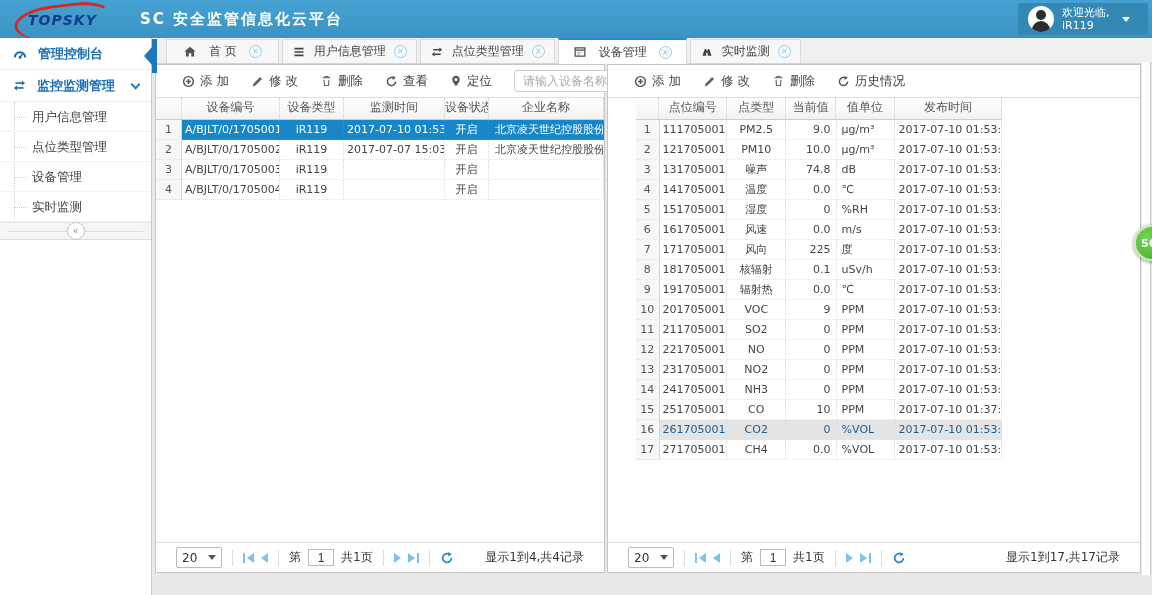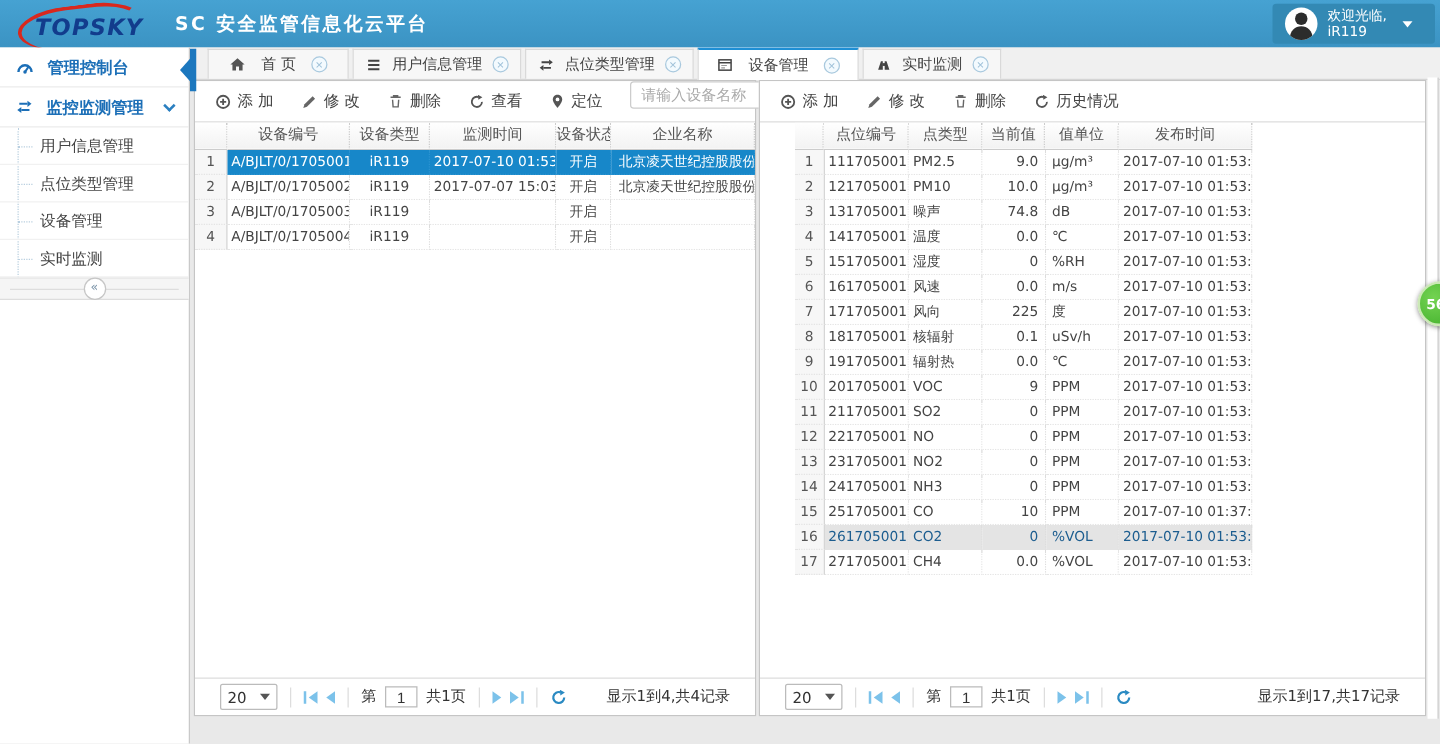--- a/index.html
+++ b/index.html
@@ -10,21 +10,21 @@
     font-size:12px; color:#444;
   }
   
   .top-header{position:absolute;left:0;top:0;width:1152px;height:38px;
     background:linear-gradient(#46a2d2,#3b93c3);}
   .logo{position:absolute;left:14px;top:4px;width:110px;height:30px;}
   .logo-arc{position:absolute;left:0;top:0;width:100px;height:34px;
     border-top:3px solid #d8281e;border-left:3px solid #d8281e;border-right:3px solid transparent;
     border-radius:50%/62%;transform:rotate(-7deg);}
   .logo-text{position:absolute;left:14px;top:8px;font-style:italic;font-weight:bold;
-    font-size:18px;letter-spacing:1px;color:#123c8c;}
+    font-size:14px;letter-spacing:1px;color:#123c8c;}
   .app-title{position:absolute;left:140px;top:0;height:38px;line-height:38px;
     color:#fff;font-size:15px;font-weight:bold;letter-spacing:2px;}
   .user-chip{position:absolute;right:4px;top:3px;height:32px;min-width:130px;
     background:#3389b4;border-radius:3px;display:flex;align-items:center;gap:8px;padding:0 10px;}
   .avatar{width:26px;height:26px;border-radius:50%;background:#fff;position:relative;overflow:hidden;}
   .avatar::before{content:'';position:absolute;left:8px;top:4px;width:10px;height:10px;border-radius:50%;background:#2c2c2c;}
   .avatar::after{content:'';position:absolute;left:4px;top:15px;width:18px;height:12px;border-radius:9px 9px 0 0;background:#2c2c2c;}
   .user-text{color:#fff;font-size:11px;line-height:13px;}
   .caret-down{width:0;height:0;border-left:4px solid transparent;border-right:4px solid transparent;
     border-top:5px solid #fff;margin-left:4px;}
@@ -56,21 +56,21 @@
     border:1px solid #d9d9d9;border-bottom:none;font-size:12px;color:#444;cursor:pointer;white-space:nowrap;}
   .tab.tab-home{padding:0 16px;gap:12px;align-items:center;}
   .tab.active{background:#fff;border-top:2px solid #1e8fd5;height:26px;margin-bottom:-1px;z-index:2;padding:0 14px;gap:12px;}
   .tab-close{width:13px;height:13px;border:1px solid #a9c9de;border-radius:50%;background:#f3fafe;
     color:#9ec0d8;font-size:8px;line-height:11px;text-align:center;cursor:pointer;}
   .ticon{display:flex;align-items:center;}
   
   .panel{position:absolute;top:64px;background:#fff;border:1px solid #c5c5c5;}
   .panel-left{left:155px;width:450px;height:509px;}
   .panel-right{left:607px;width:534px;height:509px;}
-  .toolbar{height:33px;border-bottom:1px solid #ddd;display:flex;padding:0 16px;gap:22px;background:#fff;}
+  .toolbar{height:33px;border-bottom:1px solid #ddd;display:flex;align-items:center;padding:0 26px;gap:22px;background:#fff;}
   .tbtn{display:flex;align-items:center;gap:5px;font-size:12.5px;color:#444;cursor:pointer;white-space:nowrap;}
   .search-wrap{margin-left:auto;position:relative;margin-right:2px;}
   .search-wrap input{width:150px;height:22px;border:1px solid #ccc;border-radius:3px;
     padding:0 22px 0 8px;font-size:12px;color:#666;outline:none;}
   .search-wrap input::placeholder{color:#aaa;}
   .search-icon{position:absolute;right:5px;top:4px;}
   
   .grid{overflow:hidden;}
   .grid-row{display:flex;height:20px;}
   .grid-row.grid-header{height:22px;font-family:Liberation Mono, monospace;}
@@ -83,21 +83,21 @@
   .grid-row.highlighted .dc:not(.rownum){background:#e4e4e4;color:#1c5d8f;}
   
   .lp .c0{width:26px;} .lp .c1{width:98px;} .lp .c2{width:64px;} .lp .c3{width:101px;}
   .lp .c4{width:44px;} .lp .c5{flex:1;min-width:0;}
   .lp .dc.c1,.lp .dc.c2,.lp .dc.c3,.lp .dc.c4{text-align:center;}
   .lp .dc.c5{text-align:left;padding-left:6px;}
   
   .rp{width:394px;padding-left:28px;}
   .rp .c0{width:25px;} .rp .c1{width:73px;} .rp .c2{width:63px;} .rp .c3{width:54px;}
   .rp .c4{width:63px;} .rp .c5{width:115px;}
-  .rp .dc.c1,.rp .dc.c2,.rp .dc.c5{text-align:left;}
+  .rp .dc.c1,.rp .dc.c2,.rp .dc.c5{text-align:center;}
   .rp .dc.c3{text-align:right;padding-right:5px;}
   .rp .dc.c4{text-align:left;padding-left:5px;}
   
   .pager{position:absolute;bottom:0;left:0;right:0;height:30px;border-top:1px solid #ddd;background:#fff;
     display:flex;align-items:center;padding:0 20px;gap:7px;font-size:12px;color:#333;}
   .psize{width:46px;height:21px;border:1px solid #bbb;border-radius:2px;background:#fff;
     display:flex;align-items:center;justify-content:space-between;padding:0 5px;cursor:pointer;}
   .sel-caret{width:0;height:0;border-left:4px solid transparent;border-right:4px solid transparent;border-top:5px solid #555;}
   .pdiv{width:1px;height:16px;background:#ddd;margin:0 3px;}
   .pg-btn{display:flex;align-items:center;gap:2px;cursor:pointer;}

